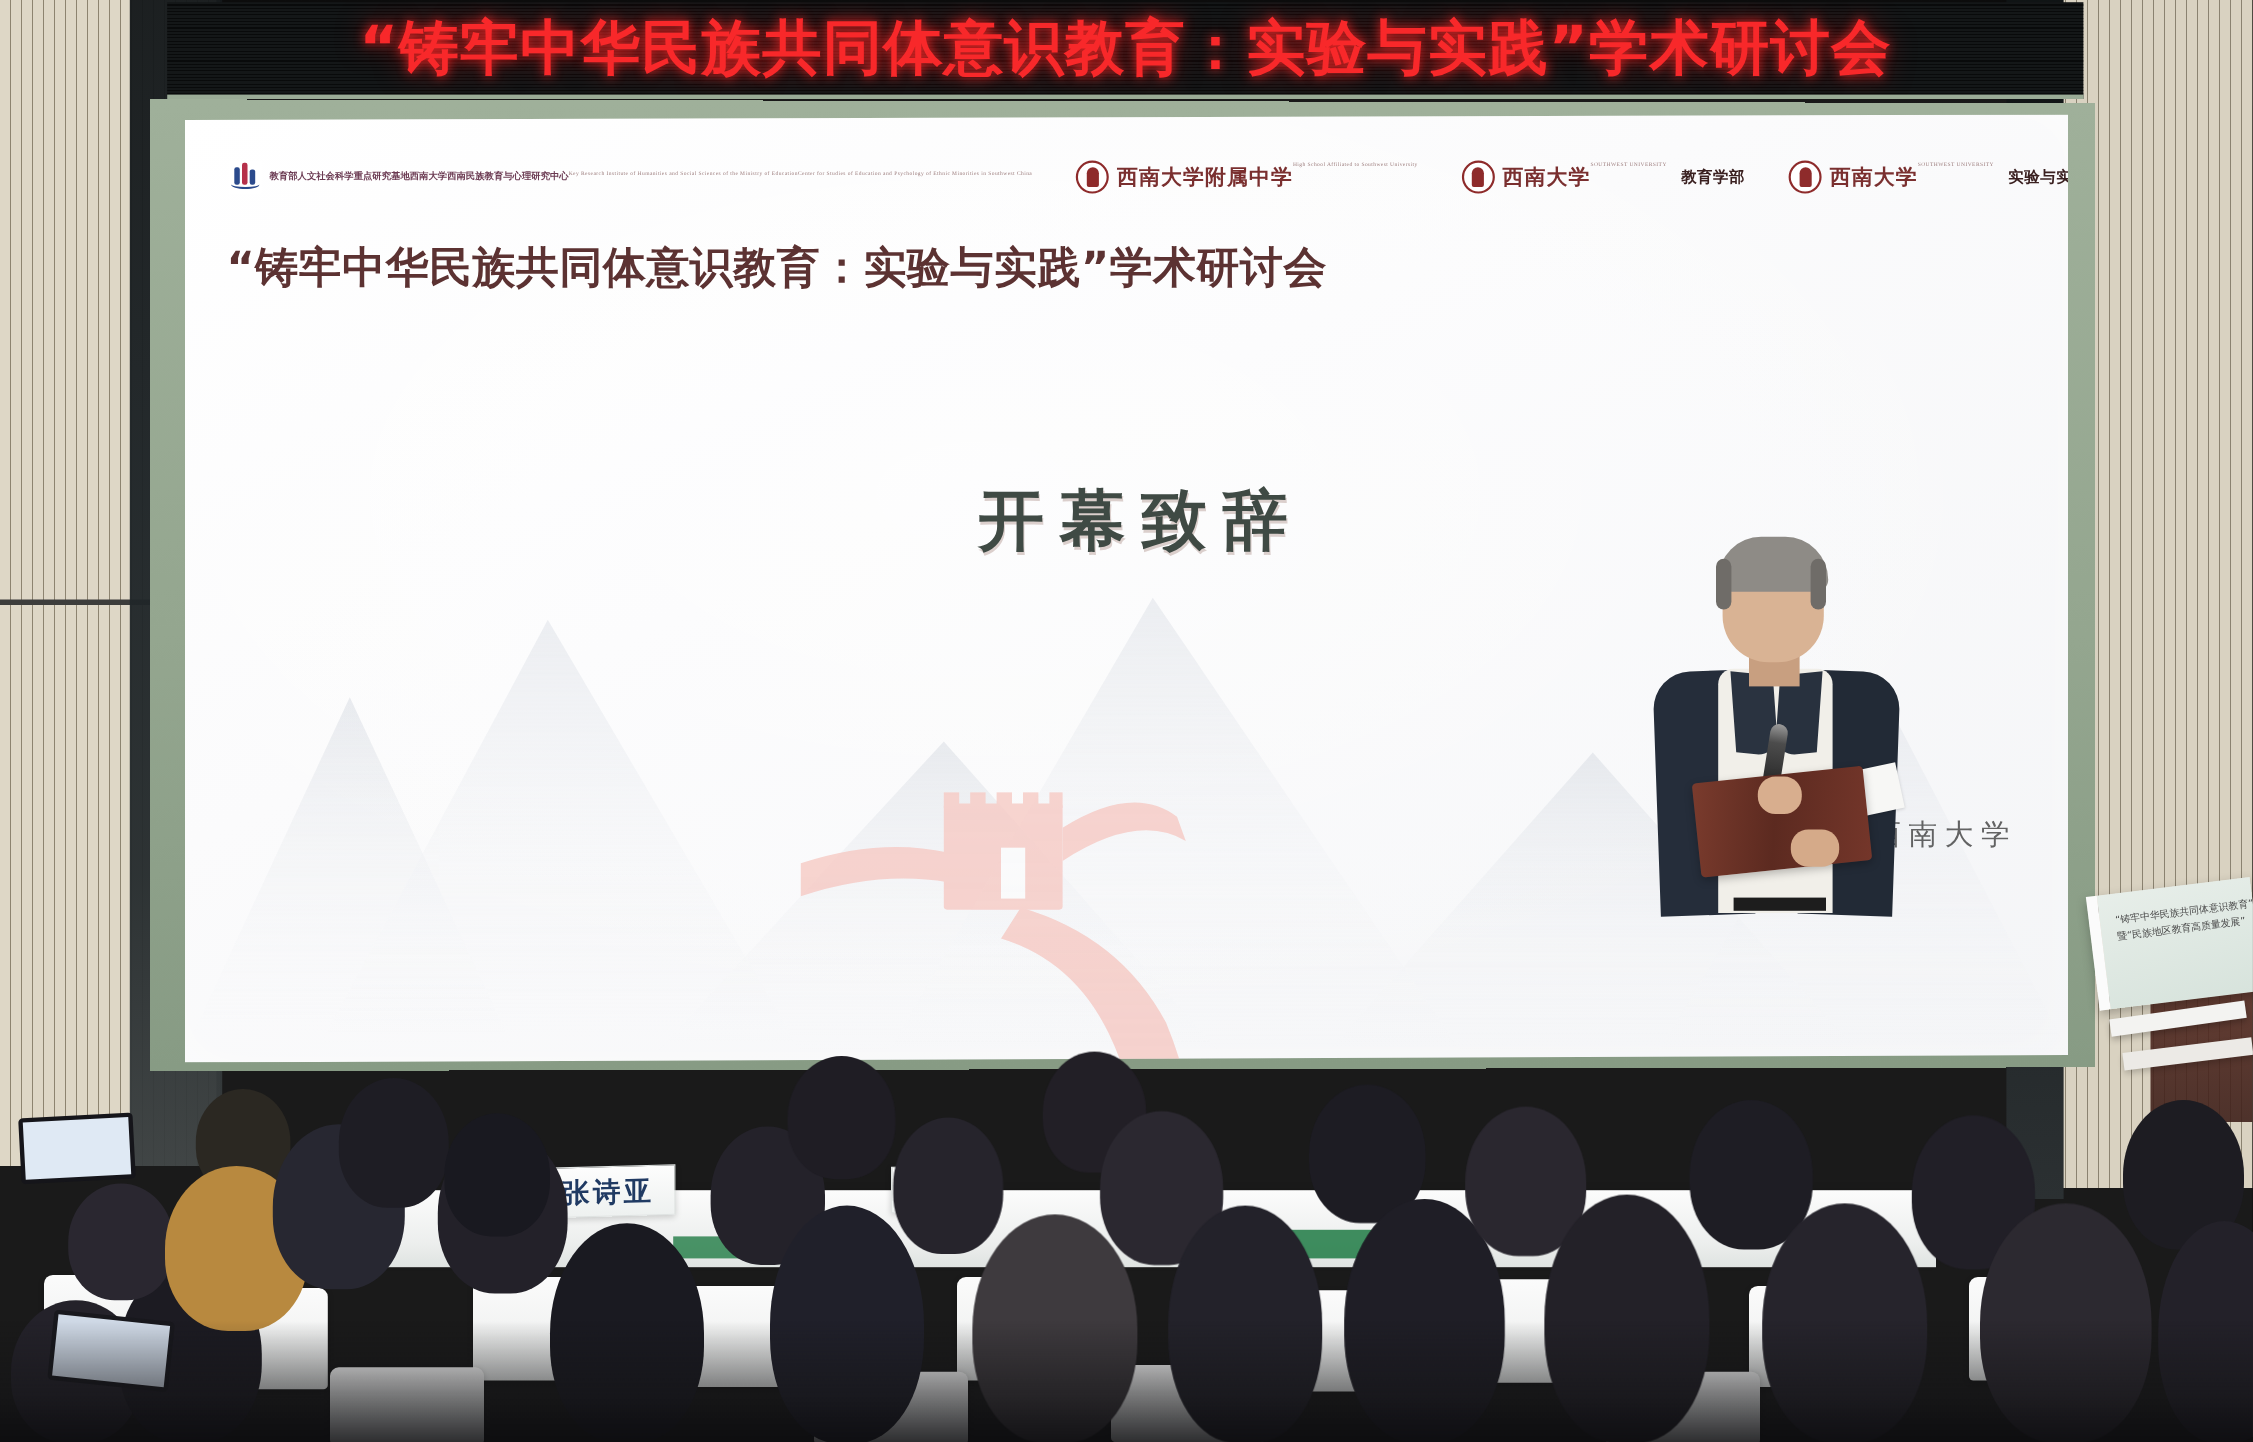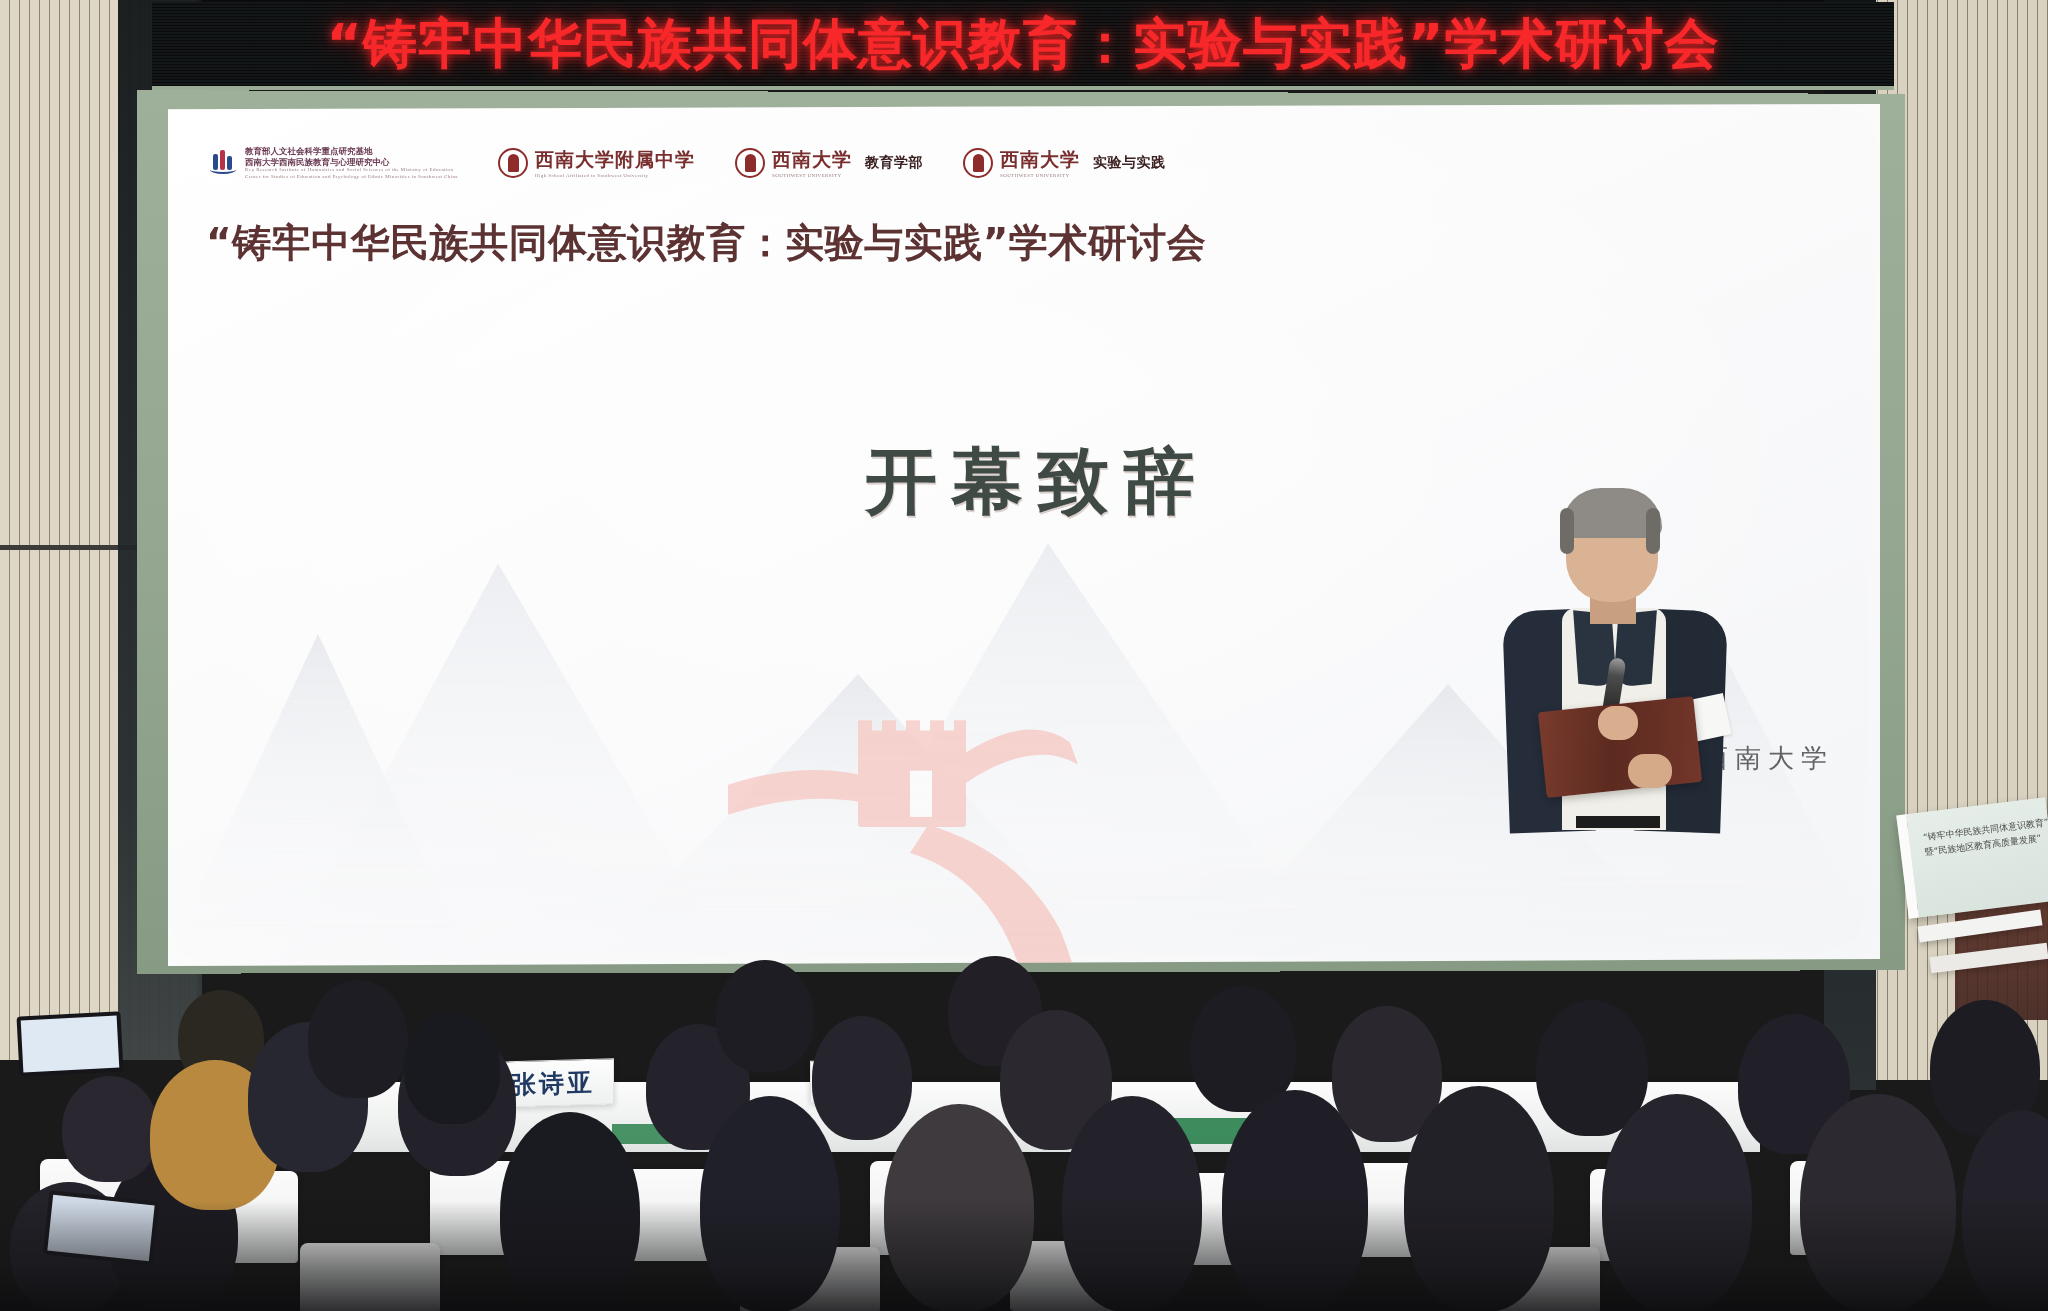--- a/index.html
+++ b/index.html
@@ -99,21 +99,21 @@
   .mark-blue{ background:#fff; position:relative; border-radius:0; }
   .mark-blue .b1,.mark-blue .b2,.mark-blue .b3{
     position:absolute; bottom:8px; width:5px; border-radius:2px;}
   .mark-blue .b1{ left:5px; height:16px; background:#2b4a8c;}
   .mark-blue .b2{ left:12px; height:20px; background:#b6314a;}
   .mark-blue .b3{ left:19px; height:14px; background:#2b4a8c;}
   .mark-blue::after{
     content:""; position:absolute; left:2px; right:2px; bottom:4px; height:7px;
     border-bottom:2px solid #2b4a8c; border-radius:0 0 50% 50%;
   }
-  .logo-txt{ display:flex; flex-direction:column; justify-content:center; }
+  .logo-txt{ display:flex; justify-content:center; }
   .logo-cn{ font-family:"DejaVu Sans", sans-serif; font-size:11px; font-weight:700;
             color:#7d3b3b; line-height:1.25; white-space:nowrap; }
   .logo-cn.small{ font-size:8.5px; color:#6b3a52; font-weight:600;}
   .logo-en{ font-family:"Liberation Serif", serif; font-size:5px; color:#9b7b7b;
             letter-spacing:.4px; white-space:nowrap; line-height:1.3;}
   .logo-big{ font-family:"DejaVu Sans", sans-serif; font-size:19px; font-weight:700;
              color:#7a2f2f; letter-spacing:1px; white-space:nowrap; }
   .logo-dept{ font-family:"DejaVu Sans", sans-serif; font-size:14px; font-weight:700;
               color:#3a2020; letter-spacing:.5px; white-space:nowrap; margin-left:6px;}
 
@@ -125,21 +125,21 @@
   }
   .slide-subtitle{
     position:absolute; left:72px; top:168px;
     font-family:"DejaVu Sans", sans-serif; font-size:31px; font-weight:500;
     color:#6a4040; letter-spacing:.5px; white-space:nowrap;
   }
 
   
   .headline{
     position:absolute; left:12px; right:0; top:330px; text-align:center;
-    font-family:"DejaVu Sans", sans-serif; font-size:72px; font-weight:700;
+    font-family:"DejaVu Sans", sans-serif; font-size:60px; font-weight:700;
     color:#3f4a44; letter-spacing:14px; text-indent:14px;
     text-shadow:1px 2px 0 rgba(120,70,60,.25);
   }
   .speaker-line{
     position:absolute; left:0; right:0; top:495px; text-align:center;
     font-family:"DejaVu Serif", serif; font-size:62px; font-weight:500;
     color:#3d4a4d; letter-spacing:12px; text-indent:12px;
   }
   .slide-brandmark{
     position:absolute; right:46px; bottom:190px;

